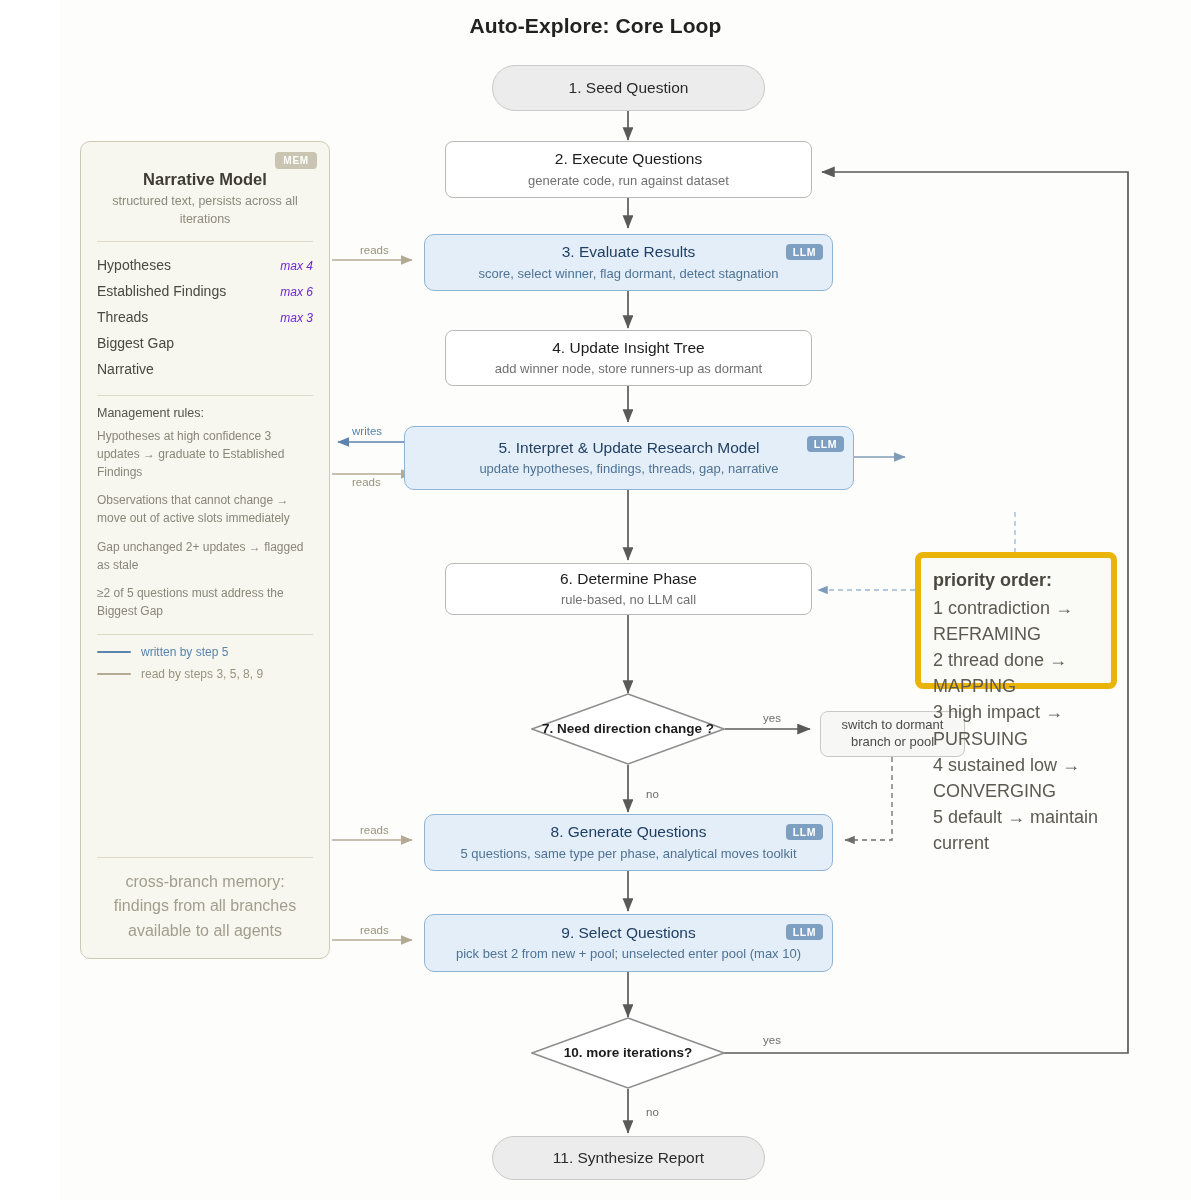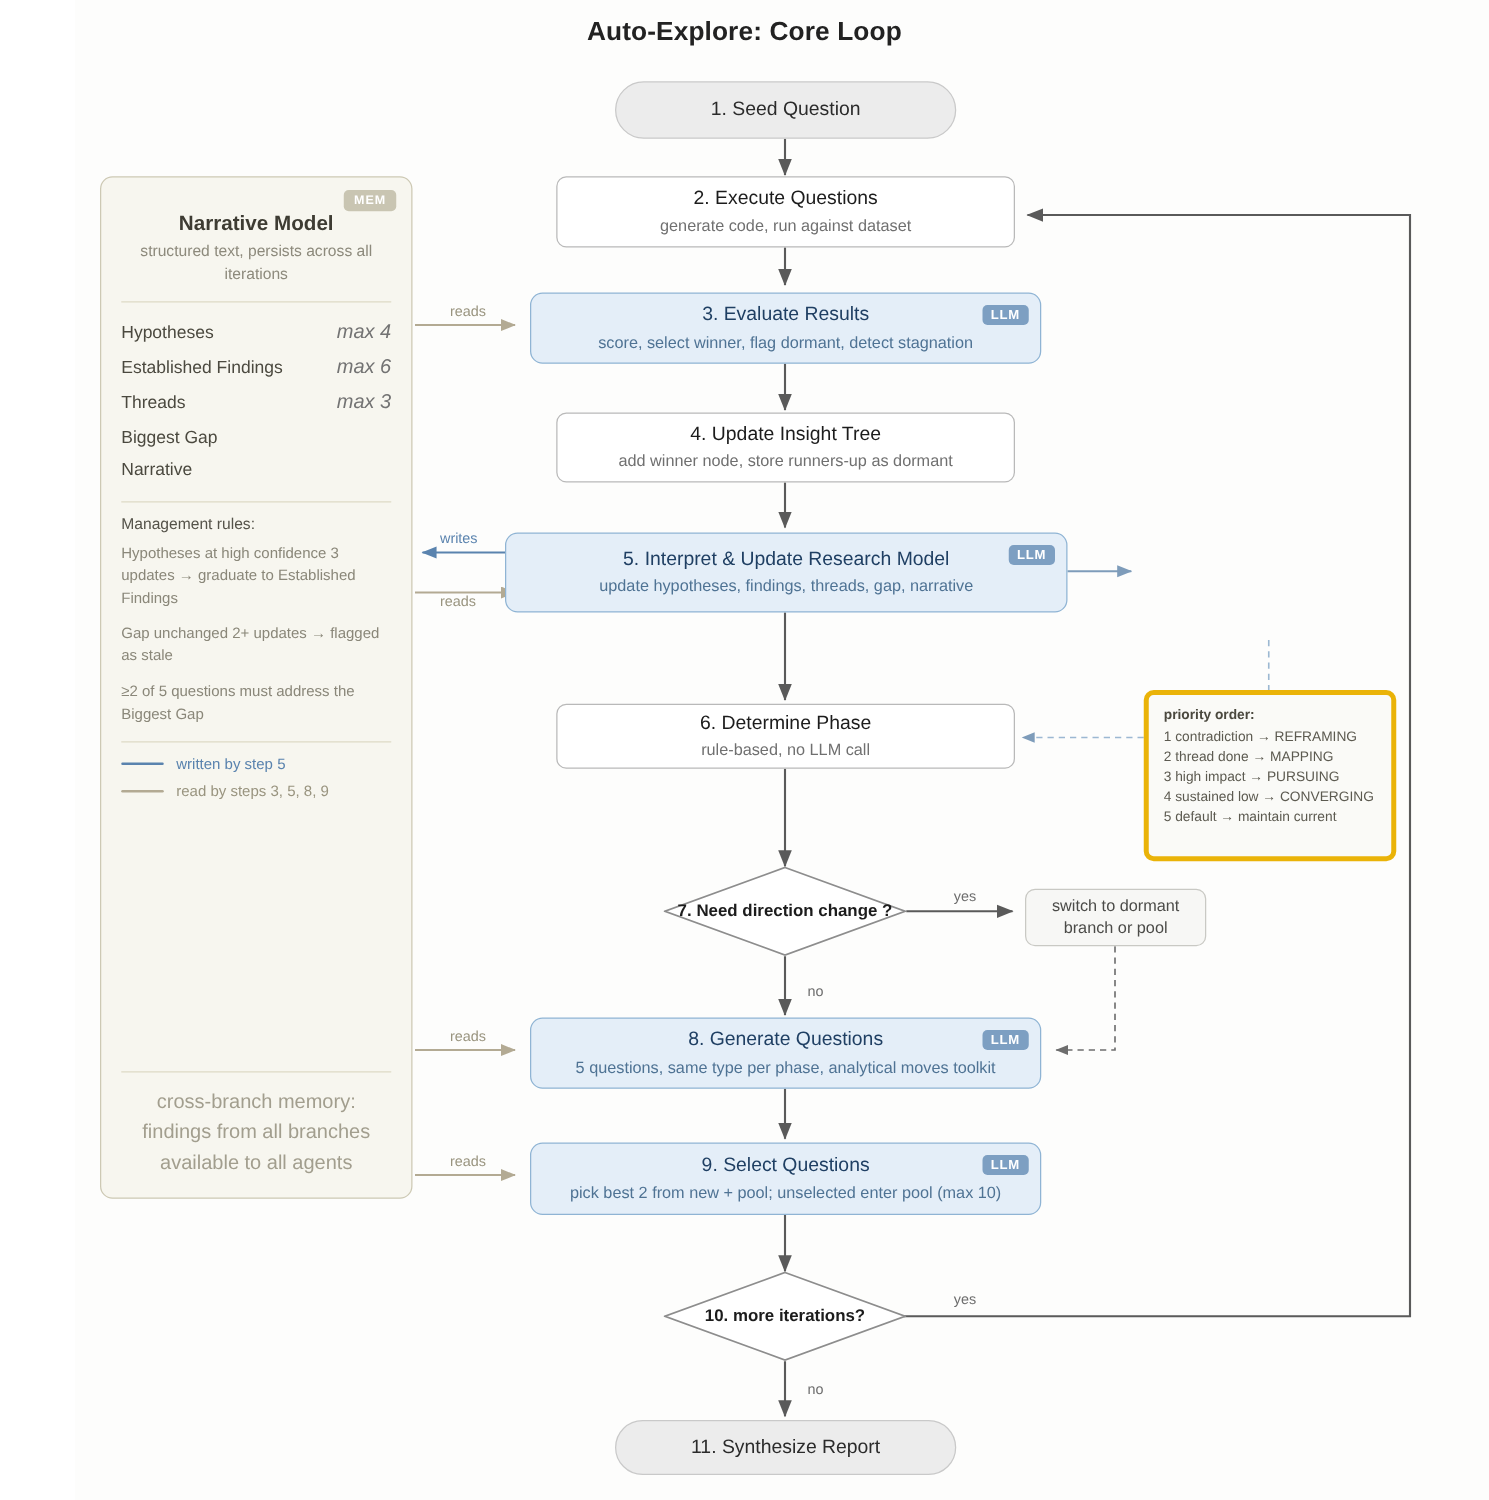--- a/index.html
+++ b/index.html
@@ -48,22 +48,22 @@
     font-size:10.5px;font-weight:bold;border-radius:4px;padding:2px 7px;letter-spacing:.6px;
   }
 
   .diamond{position:absolute;}
   .diamond .dtxt{position:absolute;left:0;top:0;width:100%;height:100%;
     display:flex;align-items:center;justify-content:center;text-align:center;
     font-size:13.5px;font-weight:bold;color:#1c1c1c;line-height:1.25;}
 
   .sidebox{
     position:absolute;box-sizing:border-box;background:#fafaf7;
-    border:4px solid #eab308;border-radius:8px;
-    font-size:11px;color:#5c5a50;line-height:1.45;padding:9px 12px;
+    border:6px solid #eab308;border-radius:8px;
+    font-size:18px;color:#5c5a50;line-height:1.45;padding:9px 12px;
   }
   .sidebox .h{font-weight:bold;color:#4a483e;margin-bottom:2px;}
 
   .dashbox{
     position:absolute;box-sizing:border-box;background:#f4f8fc;
     border:1.3px dashed #a8c4dc;border-radius:8px;
     font-size:12.5px;color:#4c6f92;line-height:1.45;padding:9px 12px;
   }
   .dashbox .h{font-weight:bold;color:#2c4f72;margin-bottom:2px;}
 
@@ -82,21 +82,21 @@
   }
   #mem .membadge{
     position:absolute;right:12px;top:10px;background:#c9c5b2;color:#ffffff;
     font-size:10px;font-weight:bold;letter-spacing:.8px;border-radius:4px;padding:3px 8px;
   }
   #mem h3{margin:14px 0 4px;text-align:center;font-size:16.5px;color:#3e3c33;}
   #mem .sub{text-align:center;font-size:12.5px;color:#8d8a7c;line-height:1.4;}
   #mem hr{border:none;border-top:1px solid #dedac6;margin:13px 0 10px;}
   #mem .slot{display:flex;justify-content:space-between;align-items:baseline;
     font-size:14px;color:#4b493f;padding:5px 0;}
-  #mem .slot .cap{font-size:16px;color:#737373;font-style:italic;}
+  #mem .slot .cap{font-size:12px;color:#6d28d9;font-style:italic;}
   #mem .rules-h{font-size:12.5px;font-weight:normal;color:#55534a;margin:4px 0 8px;}
   #mem .rule{font-size:12px;color:#8a8779;line-height:1.48;margin-bottom:11px;}
   #mem .legend{display:flex;align-items:center;gap:10px;font-size:12px;margin-bottom:8px;}
   #mem .legend .ln{width:34px;height:2.4px;border-radius:2px;flex:none;}
   #mem .legend .lw{color:#5a83ae;}
   #mem .legend .lr{color:#99947f;}
   #mem .foot{position:absolute;left:16px;right:16px;bottom:14px;text-align:center;
     font-size:16px;color:#a29e8e;line-height:1.55;}
   #mem .foot hr{margin-bottom:12px;}
 
@@ -186,20 +186,21 @@
       <span class="cap"></span>
     </div>
     <div class="slot">
       <span>Narrative</span>
       <span class="cap"></span>
     </div>
 
     <hr>
     <div class="rules-h">Management rules:</div>
     <div class="rule">Hypotheses at high confidence 3 updates → graduate to Established Findings</div>
+    <div class="rule">Observations that cannot change → move out of active slots immediately</div>
     <div class="rule">Gap unchanged 2+ updates → flagged as stale</div>
     <div class="rule">≥2 of 5 questions must address the Biggest Gap</div>
 
     <hr>
     <div class="legend">
       <span class="ln" style="background:#5a83ae"></span>
       <span class="lw">written by step 5</span>
     </div>
     <div class="legend">
       <span class="ln" style="background:#b3aa93"></span>

